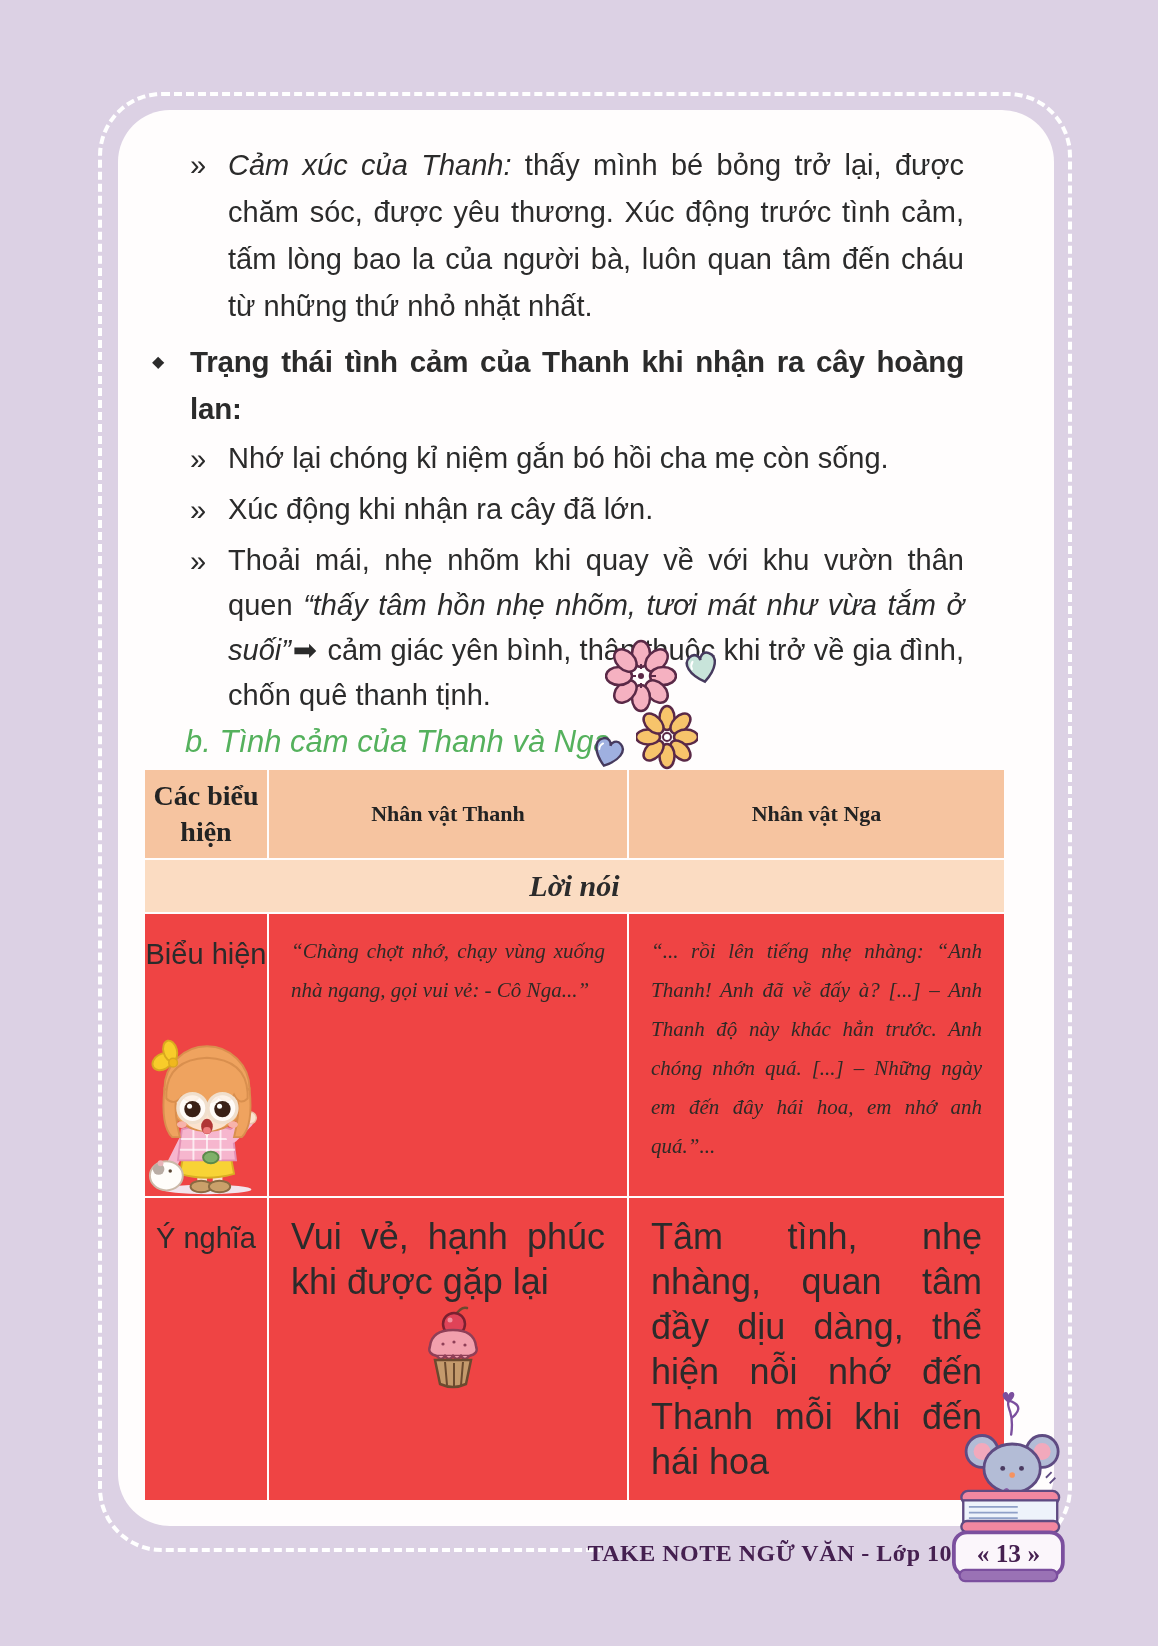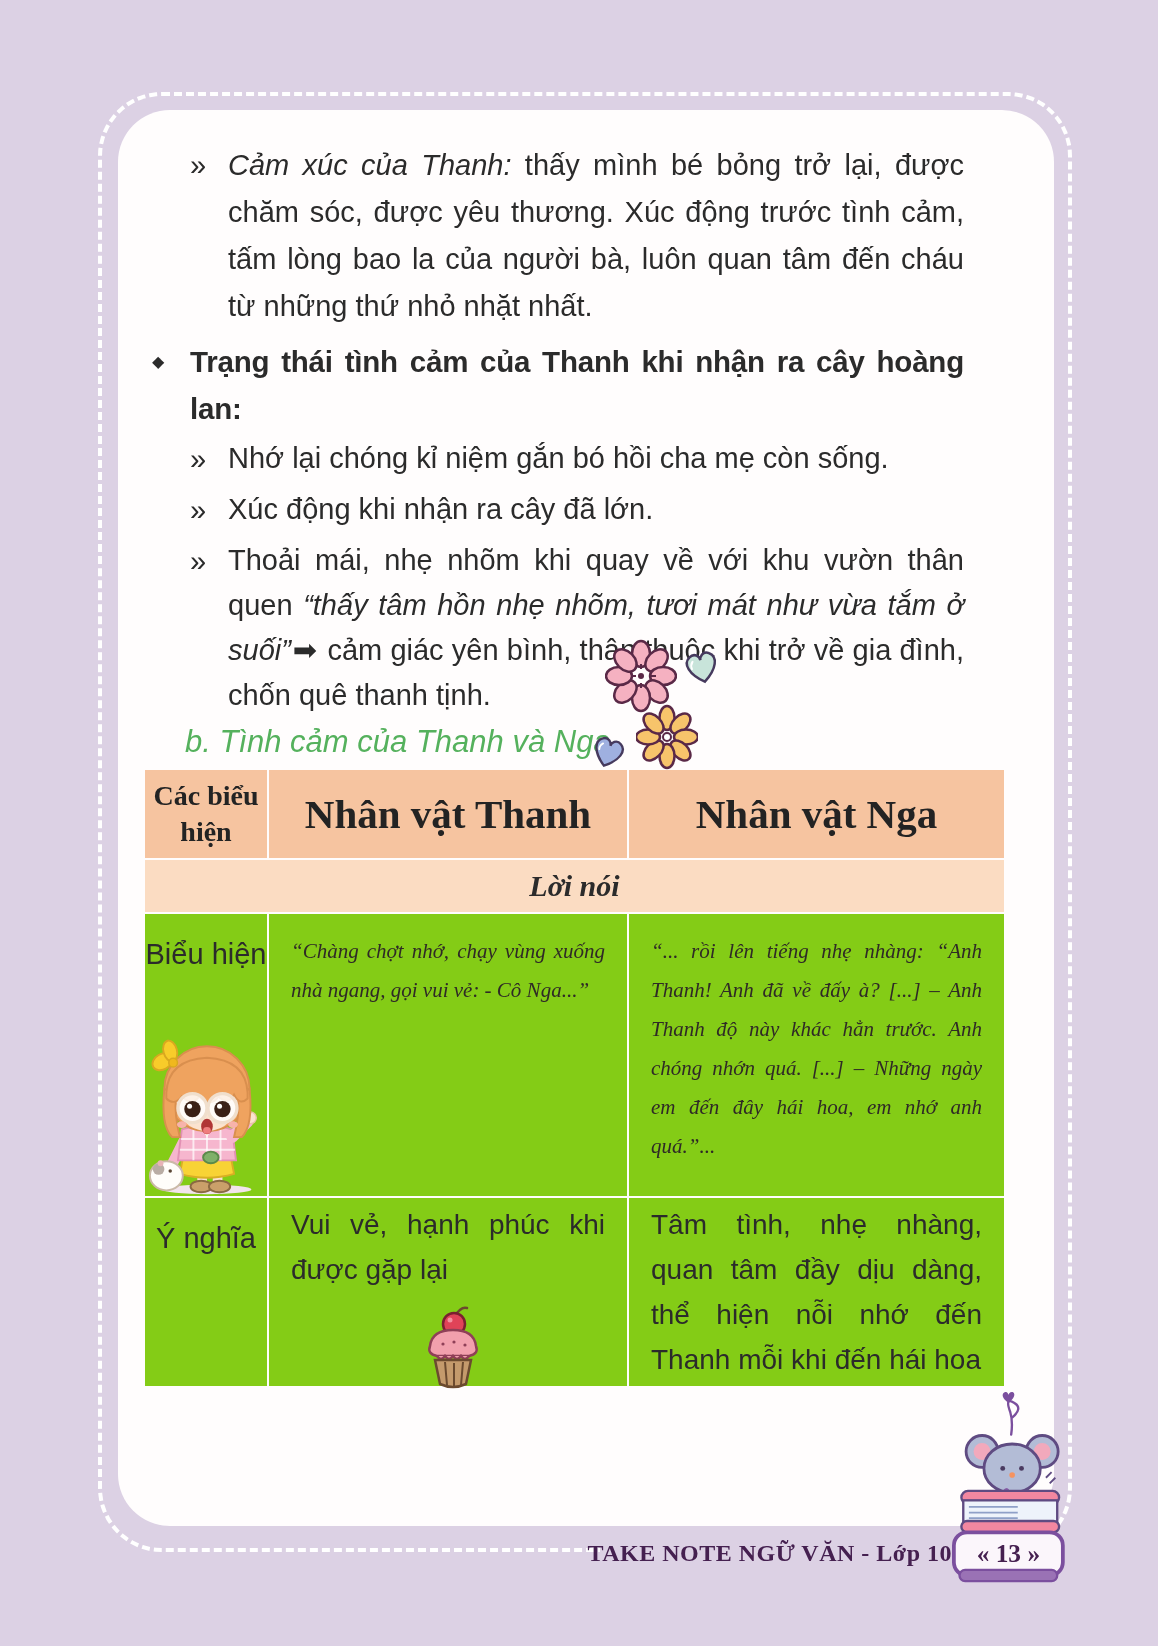--- a/index.html
+++ b/index.html
@@ -17,32 +17,32 @@
   .para.main{margin-left:0;margin-top:8px;}
   .marker.diamond{font-size:16px;line-height:47px;}
   .ptext.bold{font-weight:bold;font-size:29.5px;letter-spacing:-0.2px;}
   .para.sub{margin-top:4px;}
   .para.sub .ptext{line-height:45px;}
   .quote-inline{font-style:italic;}
   .arrow{padding:0 2px;}
   .green-heading{margin:6px 0 0 33px;font-style:italic;font-size:31px;color:#55b15d;}
   .ntable{margin:10px 0 0 -7px;display:grid;grid-template-columns:122px 358px 375px;gap:2px;}
   .cell{box-sizing:border-box;text-align:center;}
-  .head{background:#f6c4a0;font-family:"Liberation Serif",serif;font-weight:bold;font-size:41px;
+  .head{background:#f6c4a0;font-family:"Liberation Serif",serif;font-weight:bold;font-size:22px;
     color:#232323;display:flex;align-items:center;justify-content:center;text-align:center;min-height:88px;}
   .head.c1{font-size:28px;line-height:36px;padding:6px 8px;}
   .band{grid-column:1/4;background:#fbdcc2;font-family:"Liberation Serif",serif;font-weight:bold;
     font-style:italic;font-size:30px;color:#2b2b2b;display:flex;align-items:center;justify-content:center;min-height:52px;}
-  .cellbody{background:#84cc16;}
+  .cellbody{background:#ef4444;}
   .r1{min-height:282px;}
   .r2{min-height:176px;}
   .label-cell{padding-top:24px;text-align:center;font-size:29px;position:relative;}
   .quote-cell{padding:18px 22px;font-family:"Liberation Serif",serif;font-style:italic;
     font-size:21px;line-height:39px;text-align:justify;color:#2f2a26;}
-  .plain-cell{padding:4px 22px;font-size:28px;line-height:45px;text-align:justify;position:relative;}
+  .plain-cell{padding:16px 22px;font-size:36px;line-height:45px;text-align:justify;position:relative;}
   .girl{position:absolute;left:2px;bottom:0;width:118px;height:168px;}
   .cupcake{position:absolute;left:152px;top:104px;width:64px;height:88px;}
   .deco{position:absolute;z-index:4;}
   .deco-flower-pink{left:605px;top:638px;width:72px;height:76px;}
   .deco-heart-teal{left:682px;top:648px;width:40px;height:40px;}
   .deco-flower-orange{left:636px;top:704px;width:62px;height:66px;}
   .deco-heart-blue{left:588px;top:734px;width:40px;height:38px;}
   .footer-mask{position:absolute;left:600px;top:1528px;width:558px;height:100px;background:#dcd1e4;z-index:3;}
   .footer-text{position:absolute;top:1540px;right:206px;z-index:5;font-family:"Liberation Serif",serif;
     font-weight:bold;font-size:24px;color:#452050;letter-spacing:0.5px;}

